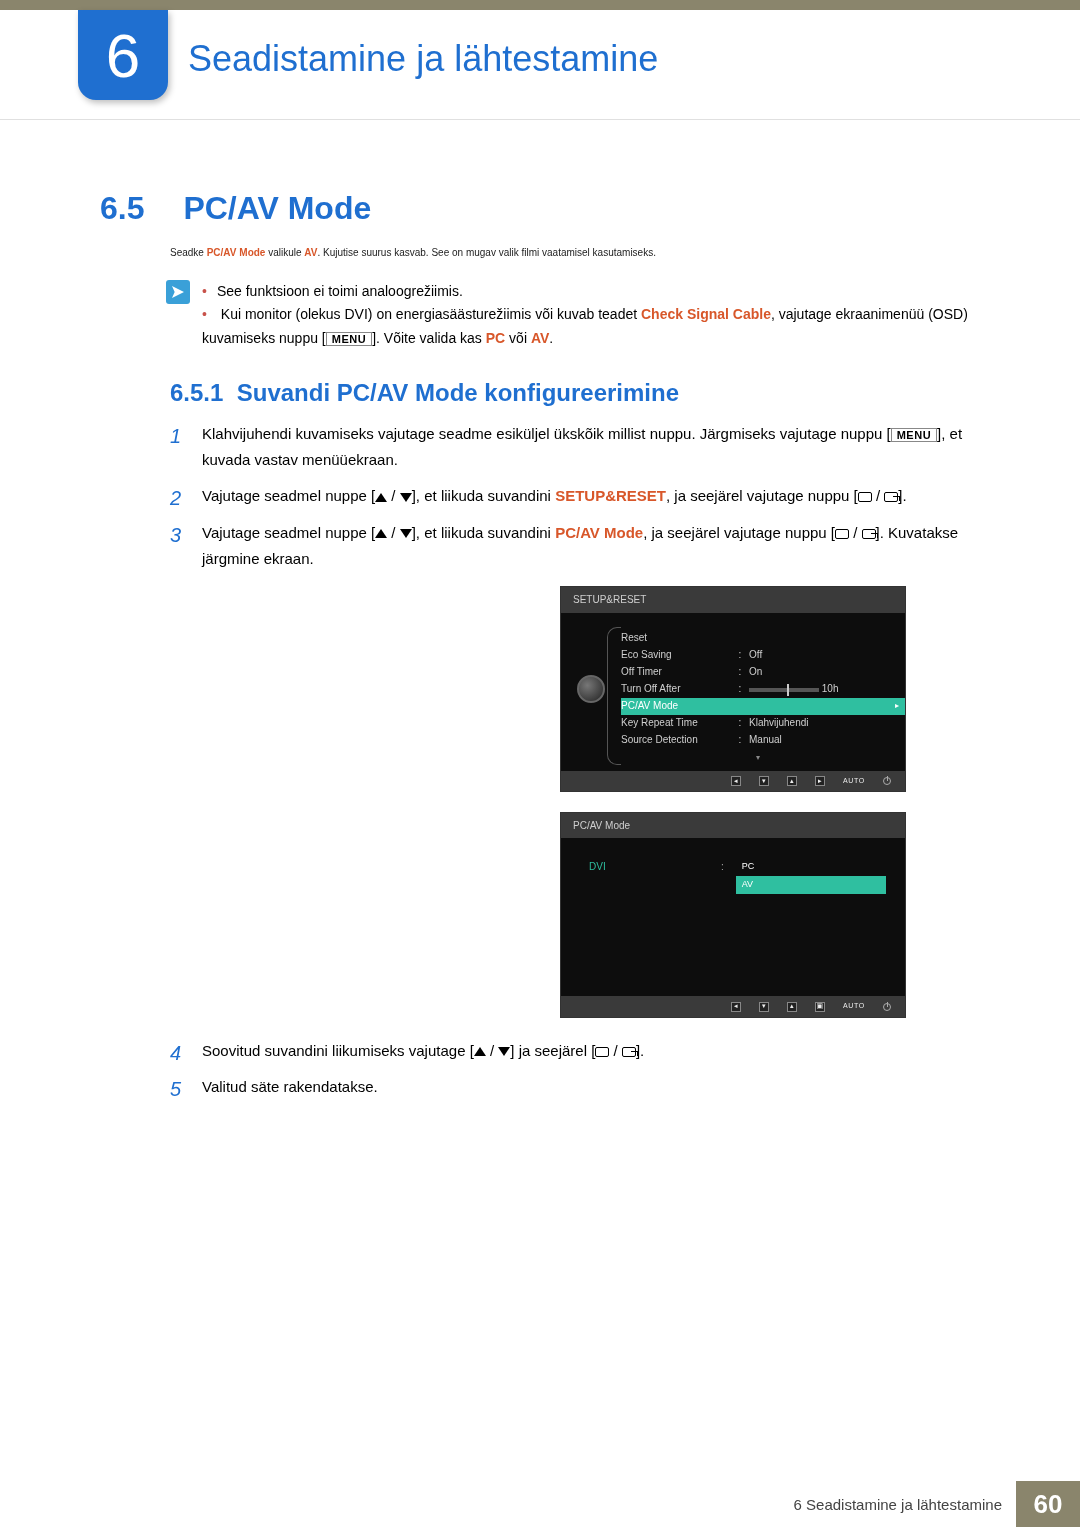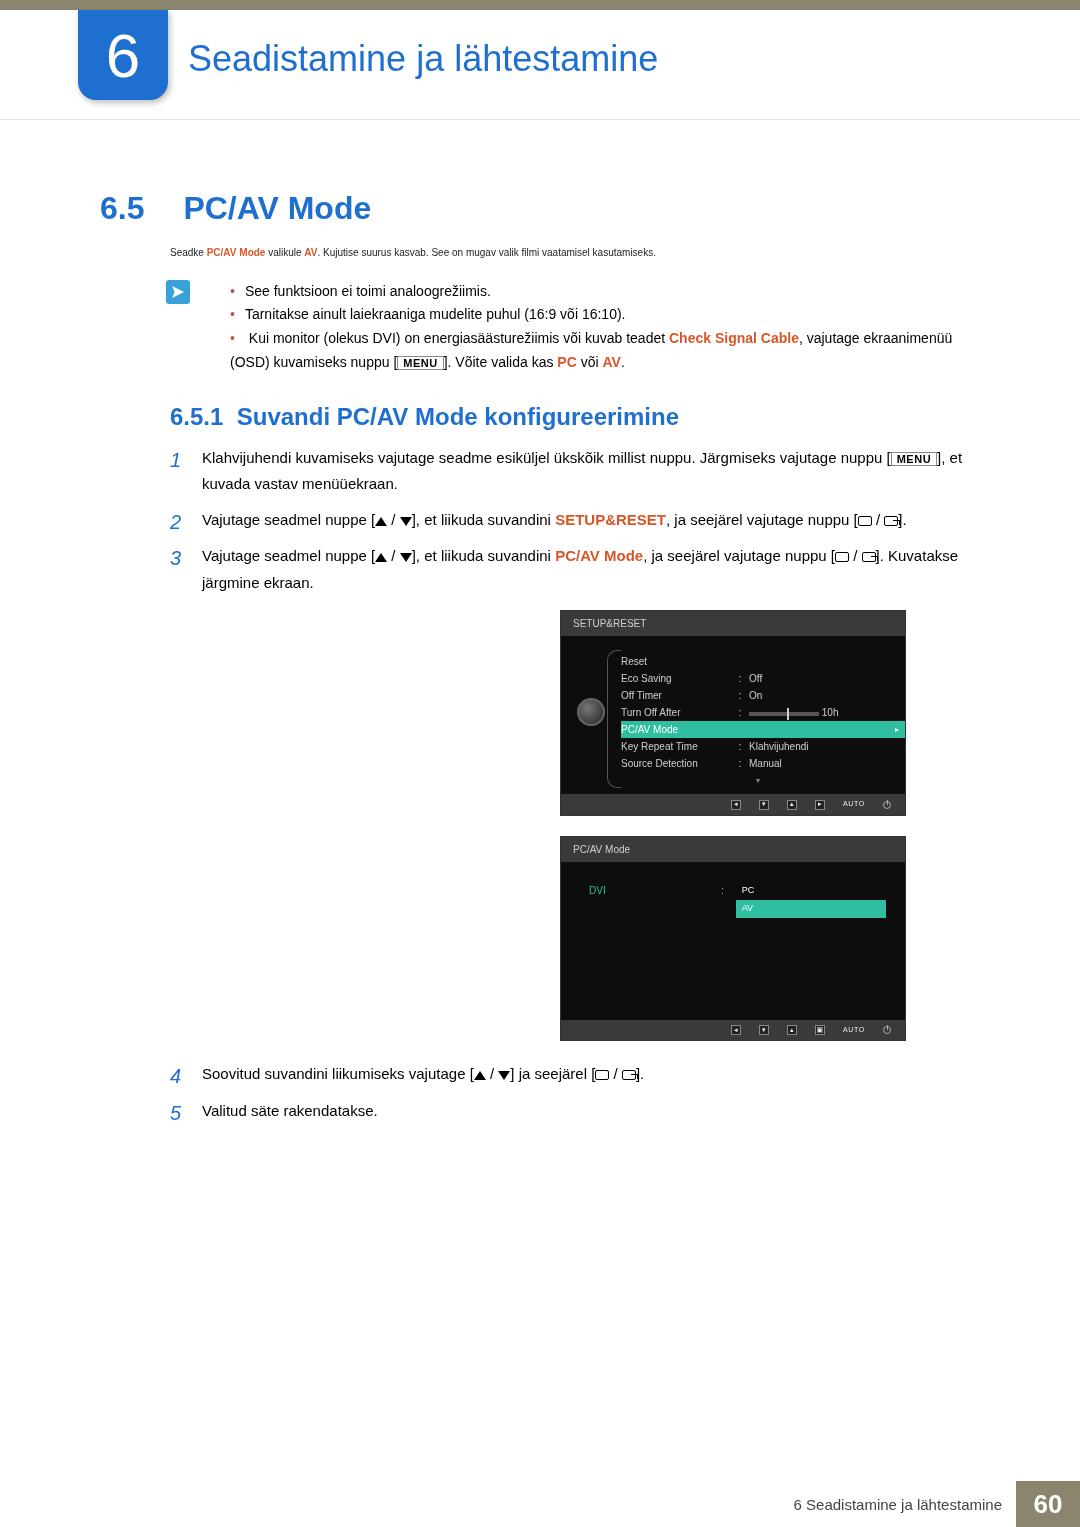--- a/index.html
+++ b/index.html
@@ -55,21 +55,21 @@
     margin: 0 96px 18px 170px;
     font-size: 10px;
     line-height: 1.65;
     color: #222;
   }
   .bold-red { color: #d8572a; font-weight: 700; }
   .note-block {
     margin: 4px 96px 28px 166px;
     display: flex;
     align-items: flex-start;
-    gap: 40px;
+    gap: 12px;
   }
   .note-icon {
     width: 24px; height: 24px; flex: 0 0 auto;
     background: #3aa0d8;
     border-radius: 3px;
     display: flex; align-items: center; justify-content: center;
     color: #fff; font-size: 15px;
   }
   .note-list {
     list-style: none;
@@ -307,21 +307,20 @@
 </p>
 
 <div class="note-block">
   <div class="note-icon">
     <svg width="16" height="16" viewBox="0 0 24 24">
         <path d="M3 21l18-9L3 3l4 9-4 9z" fill="#fff"></path>
       </svg>
   </div>
   <ul class="note-list">
     <li><span>See funktsioon ei toimi analoogrežiimis.</span></li>
-    <li><span>Tarnitakse ainult laiekraaniga mudelite puhul (16:9 või 16:10).</span></li>
     <li>
       <span>Kui monitor (olekus DVI) on energiasäästurežiimis või kuvab teadet </span><span class="bold-red">Check Signal Cable</span><span>, vajutage ekraanimenüü (OSD) kuvamiseks nuppu [</span><kbd class="menu-key">MENU</kbd><span>]. Võite valida kas </span><span class="bold-red">PC</span><span> või </span><span class="bold-red">AV</span><span>.</span>
     </li>
   </ul>
 </div>
 
 <h3 class="subheading">
   <span>6.5.1</span>&nbsp;&nbsp;<span>Suvandi PC/AV Mode konfigureerimine</span>
 </h3>
 

